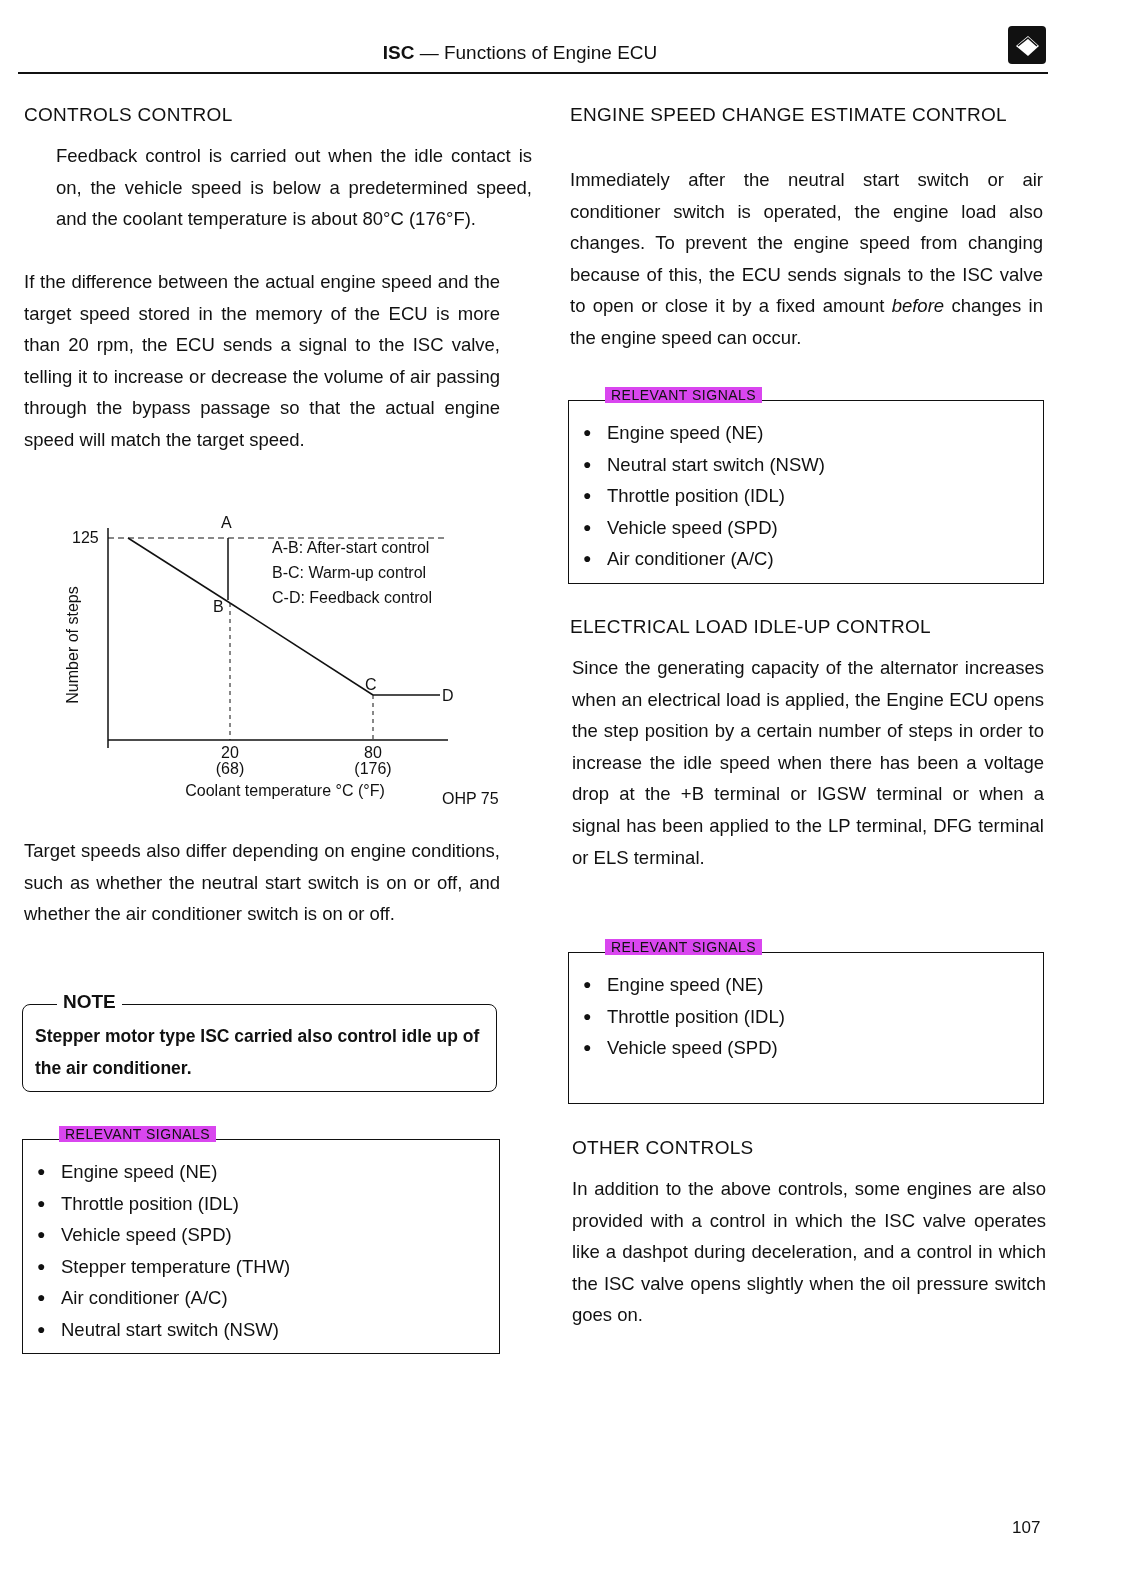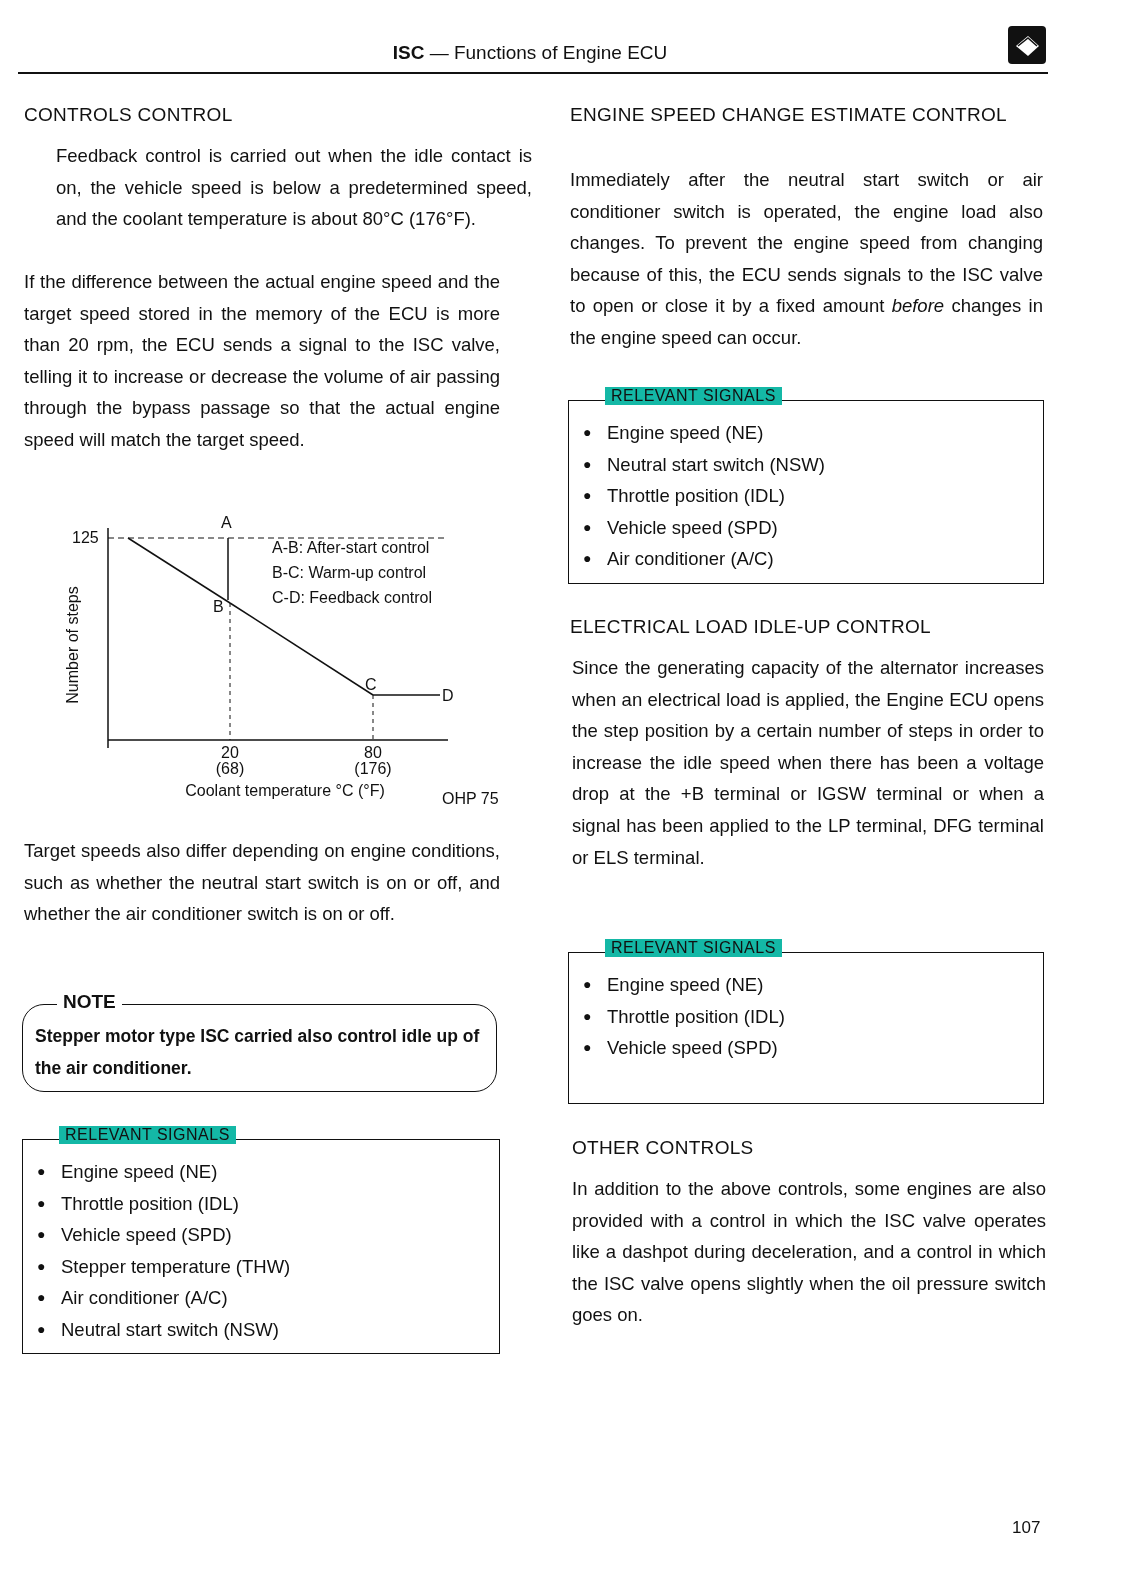--- a/index.html
+++ b/index.html
@@ -1,28 +1,28 @@
 <!DOCTYPE html>
 <html><head>
 <meta charset="utf-8">
 <style>
   html, body { margin:0; padding:0; background:#fff; }
   body { width:1140px; height:1582px; position:relative; overflow:hidden; font-family:"Liberation Sans", sans-serif; color:#111; }
-  .header-title { position:absolute; top:42px; left:14px; width:1032px; text-align:center; font-size:19px; }
+  .header-title { position:absolute; top:42px; left:4px; width:1032px; text-align:center; font-size:19px; }
   .header-title b { font-weight:bold; }
   .header-rule { position:absolute; top:72px; left:18px; width:1030px; height:2px; background:#111; }
   .book-icon { position:absolute; top:26px; left:1008px; width:38px; height:38px; background:#111; border-radius:4px; }
   .heading { position:absolute; font-size:19px; letter-spacing:0.3px; }
   .para { position:absolute; text-align:justify; font-size:18.5px; line-height:31.6px; }
   .box { position:absolute; border:1.5px solid #111; }
-  .box-title { position:absolute; top:-14px; left:36px; background:#14b8a6; padding:0 6px; font-size:16px; letter-spacing:0.5px; }
+  .box-title { position:absolute; top:-14px; left:36px; background:#d946ef; padding:0 6px; font-size:14px; letter-spacing:0.5px; }
   .box ul { list-style:none; margin:0; padding:0; position:absolute; left:14px; top:16px; }
   .box li { font-size:18.5px; line-height:31.6px; }
   .box li::before { content:"\25CF"; display:inline-block; width:24px; font-size:14px; vertical-align:2px; }
-  .note { position:absolute; border:1.5px solid #111; border-radius:22px; }
+  .note { position:absolute; border:1.5px solid #111; border-radius:8px; }
   .note-title { position:absolute; top:-14px; left:34px; background:#fff; padding:0 6px; font-size:19px; font-weight:bold; }
   .note-body { position:absolute; left:12px; top:16px; width:460px; font-weight:bold; font-size:17.5px; line-height:31.5px; }
   .page-num { position:absolute; top:1518px; left:1012px; font-size:17px; }
   .chart { position:absolute; left:50px; top:500px; width:480px; height:320px; }
 </style>
 </head>
 <body>
 
 <div>
   <div class="header-title"><b>ISC</b><span> — Functions of Engine ECU</span></div>

